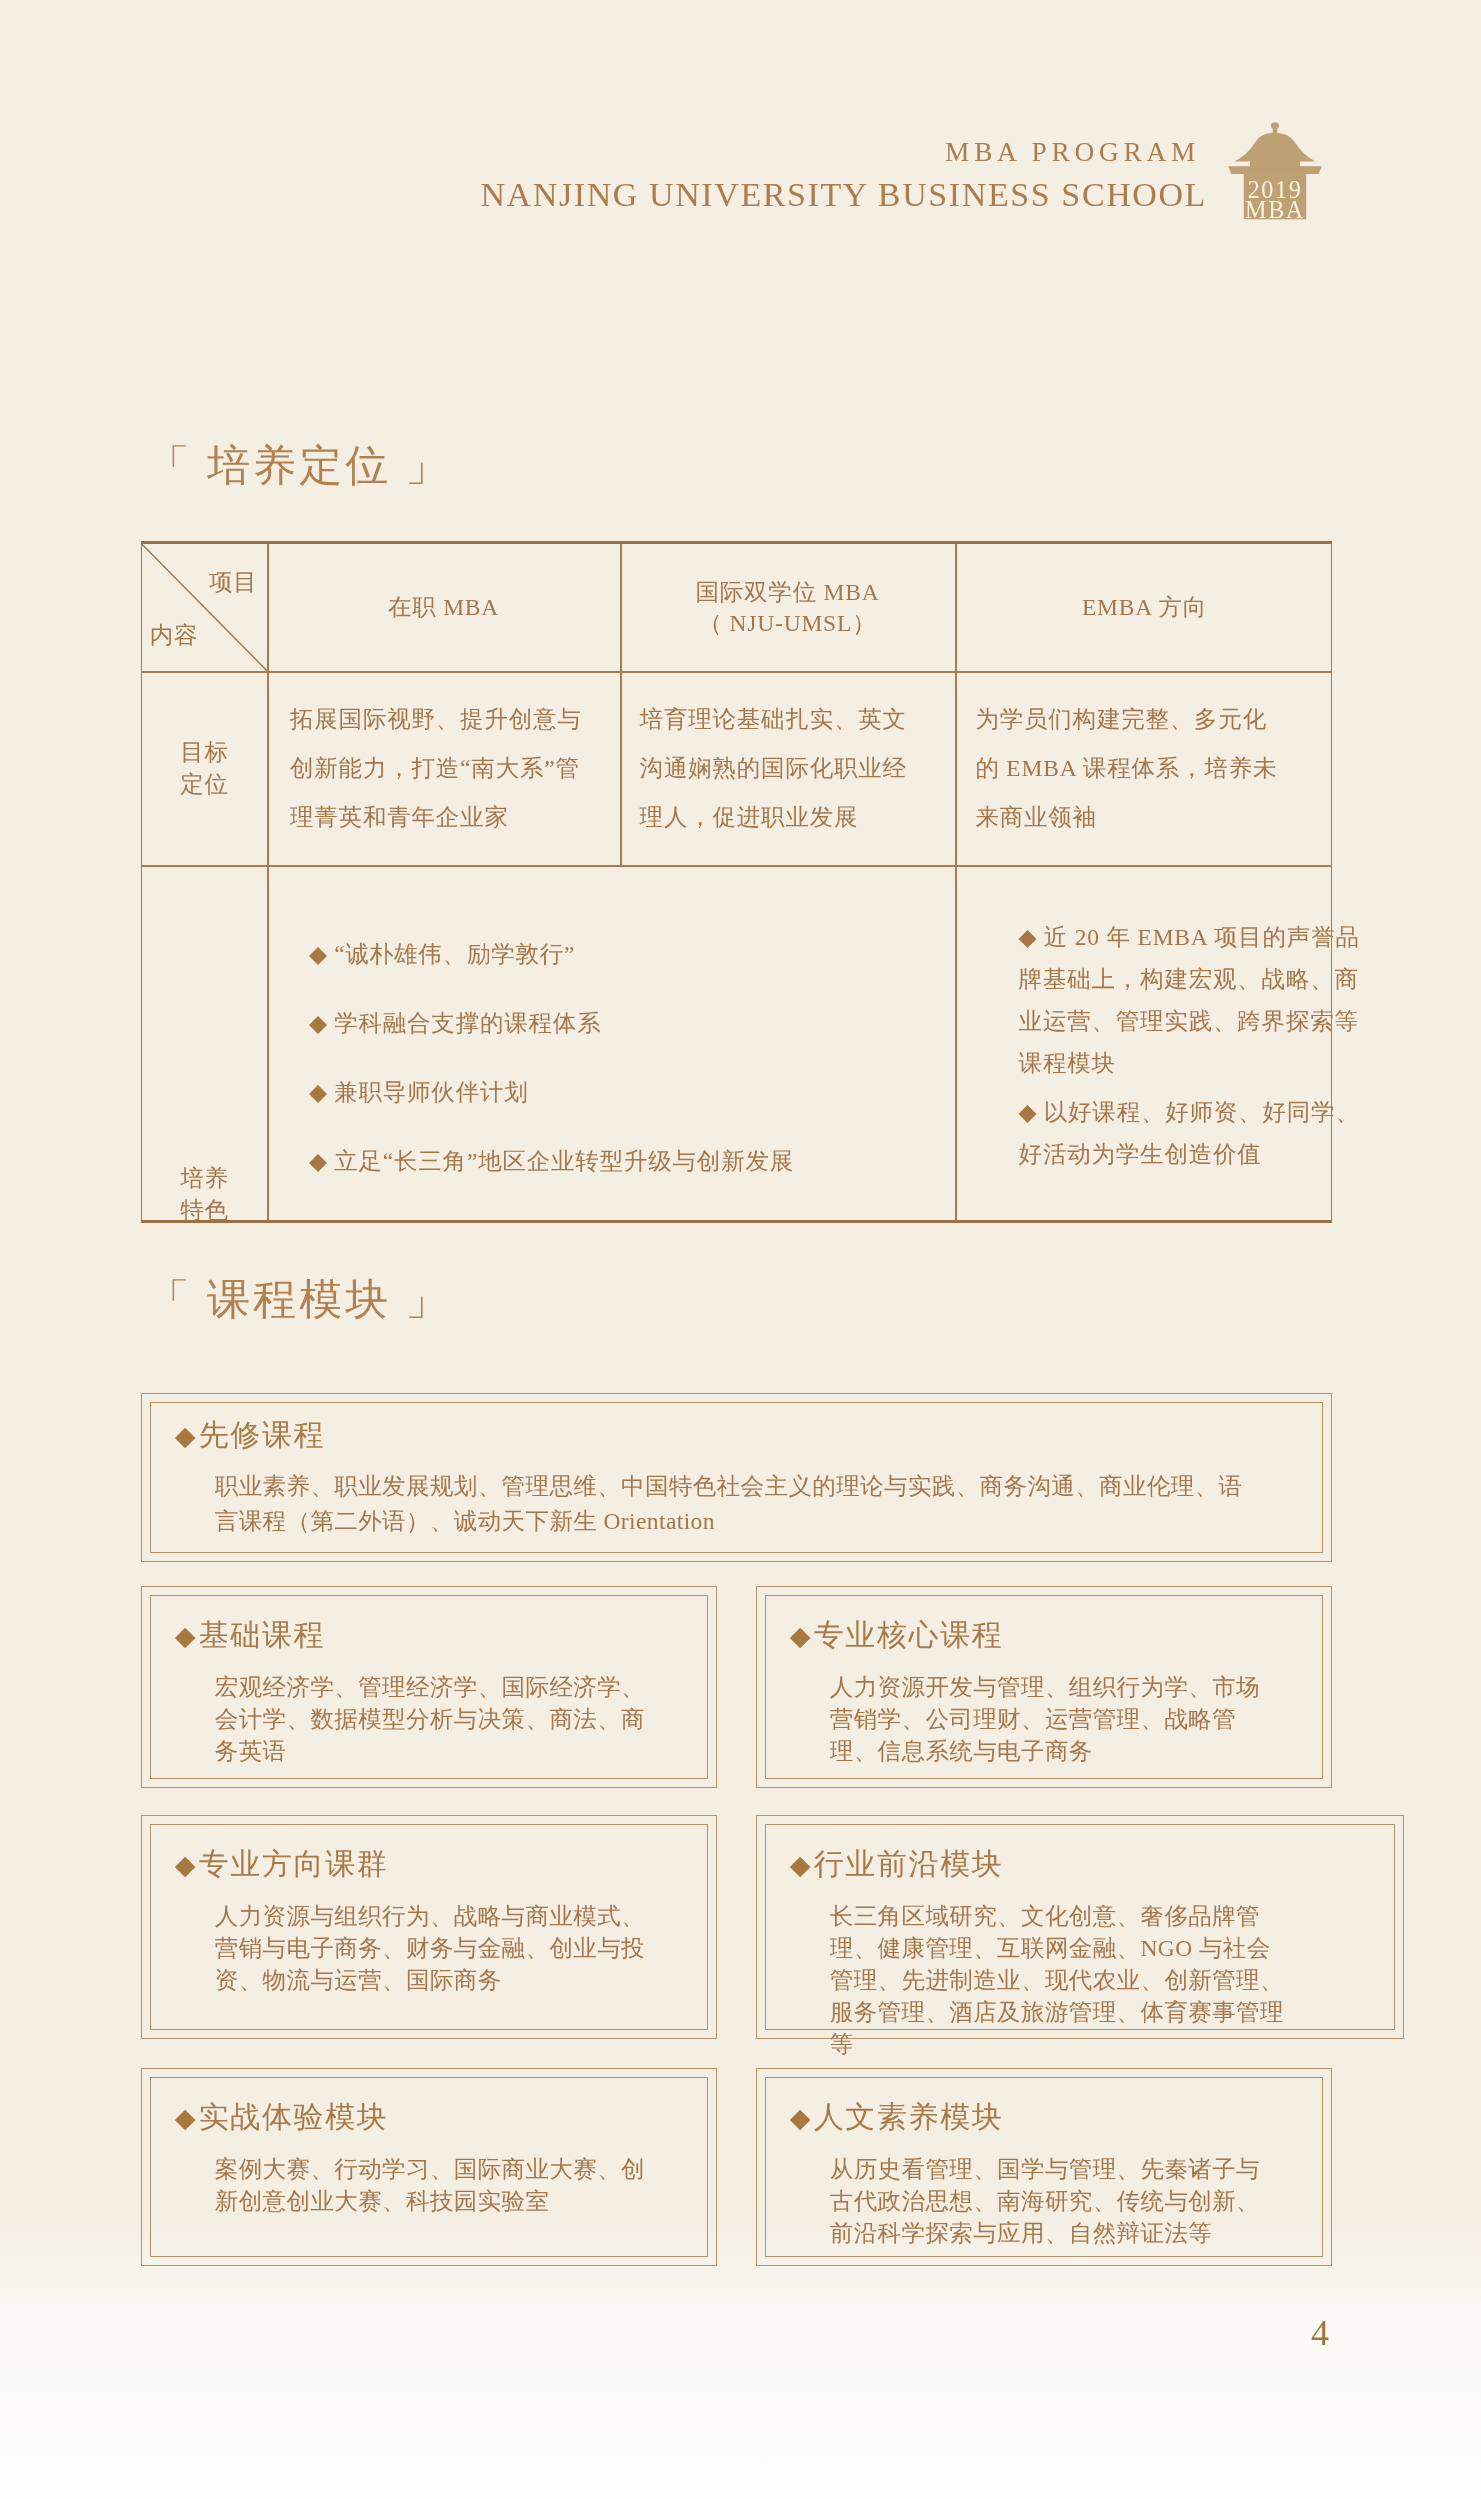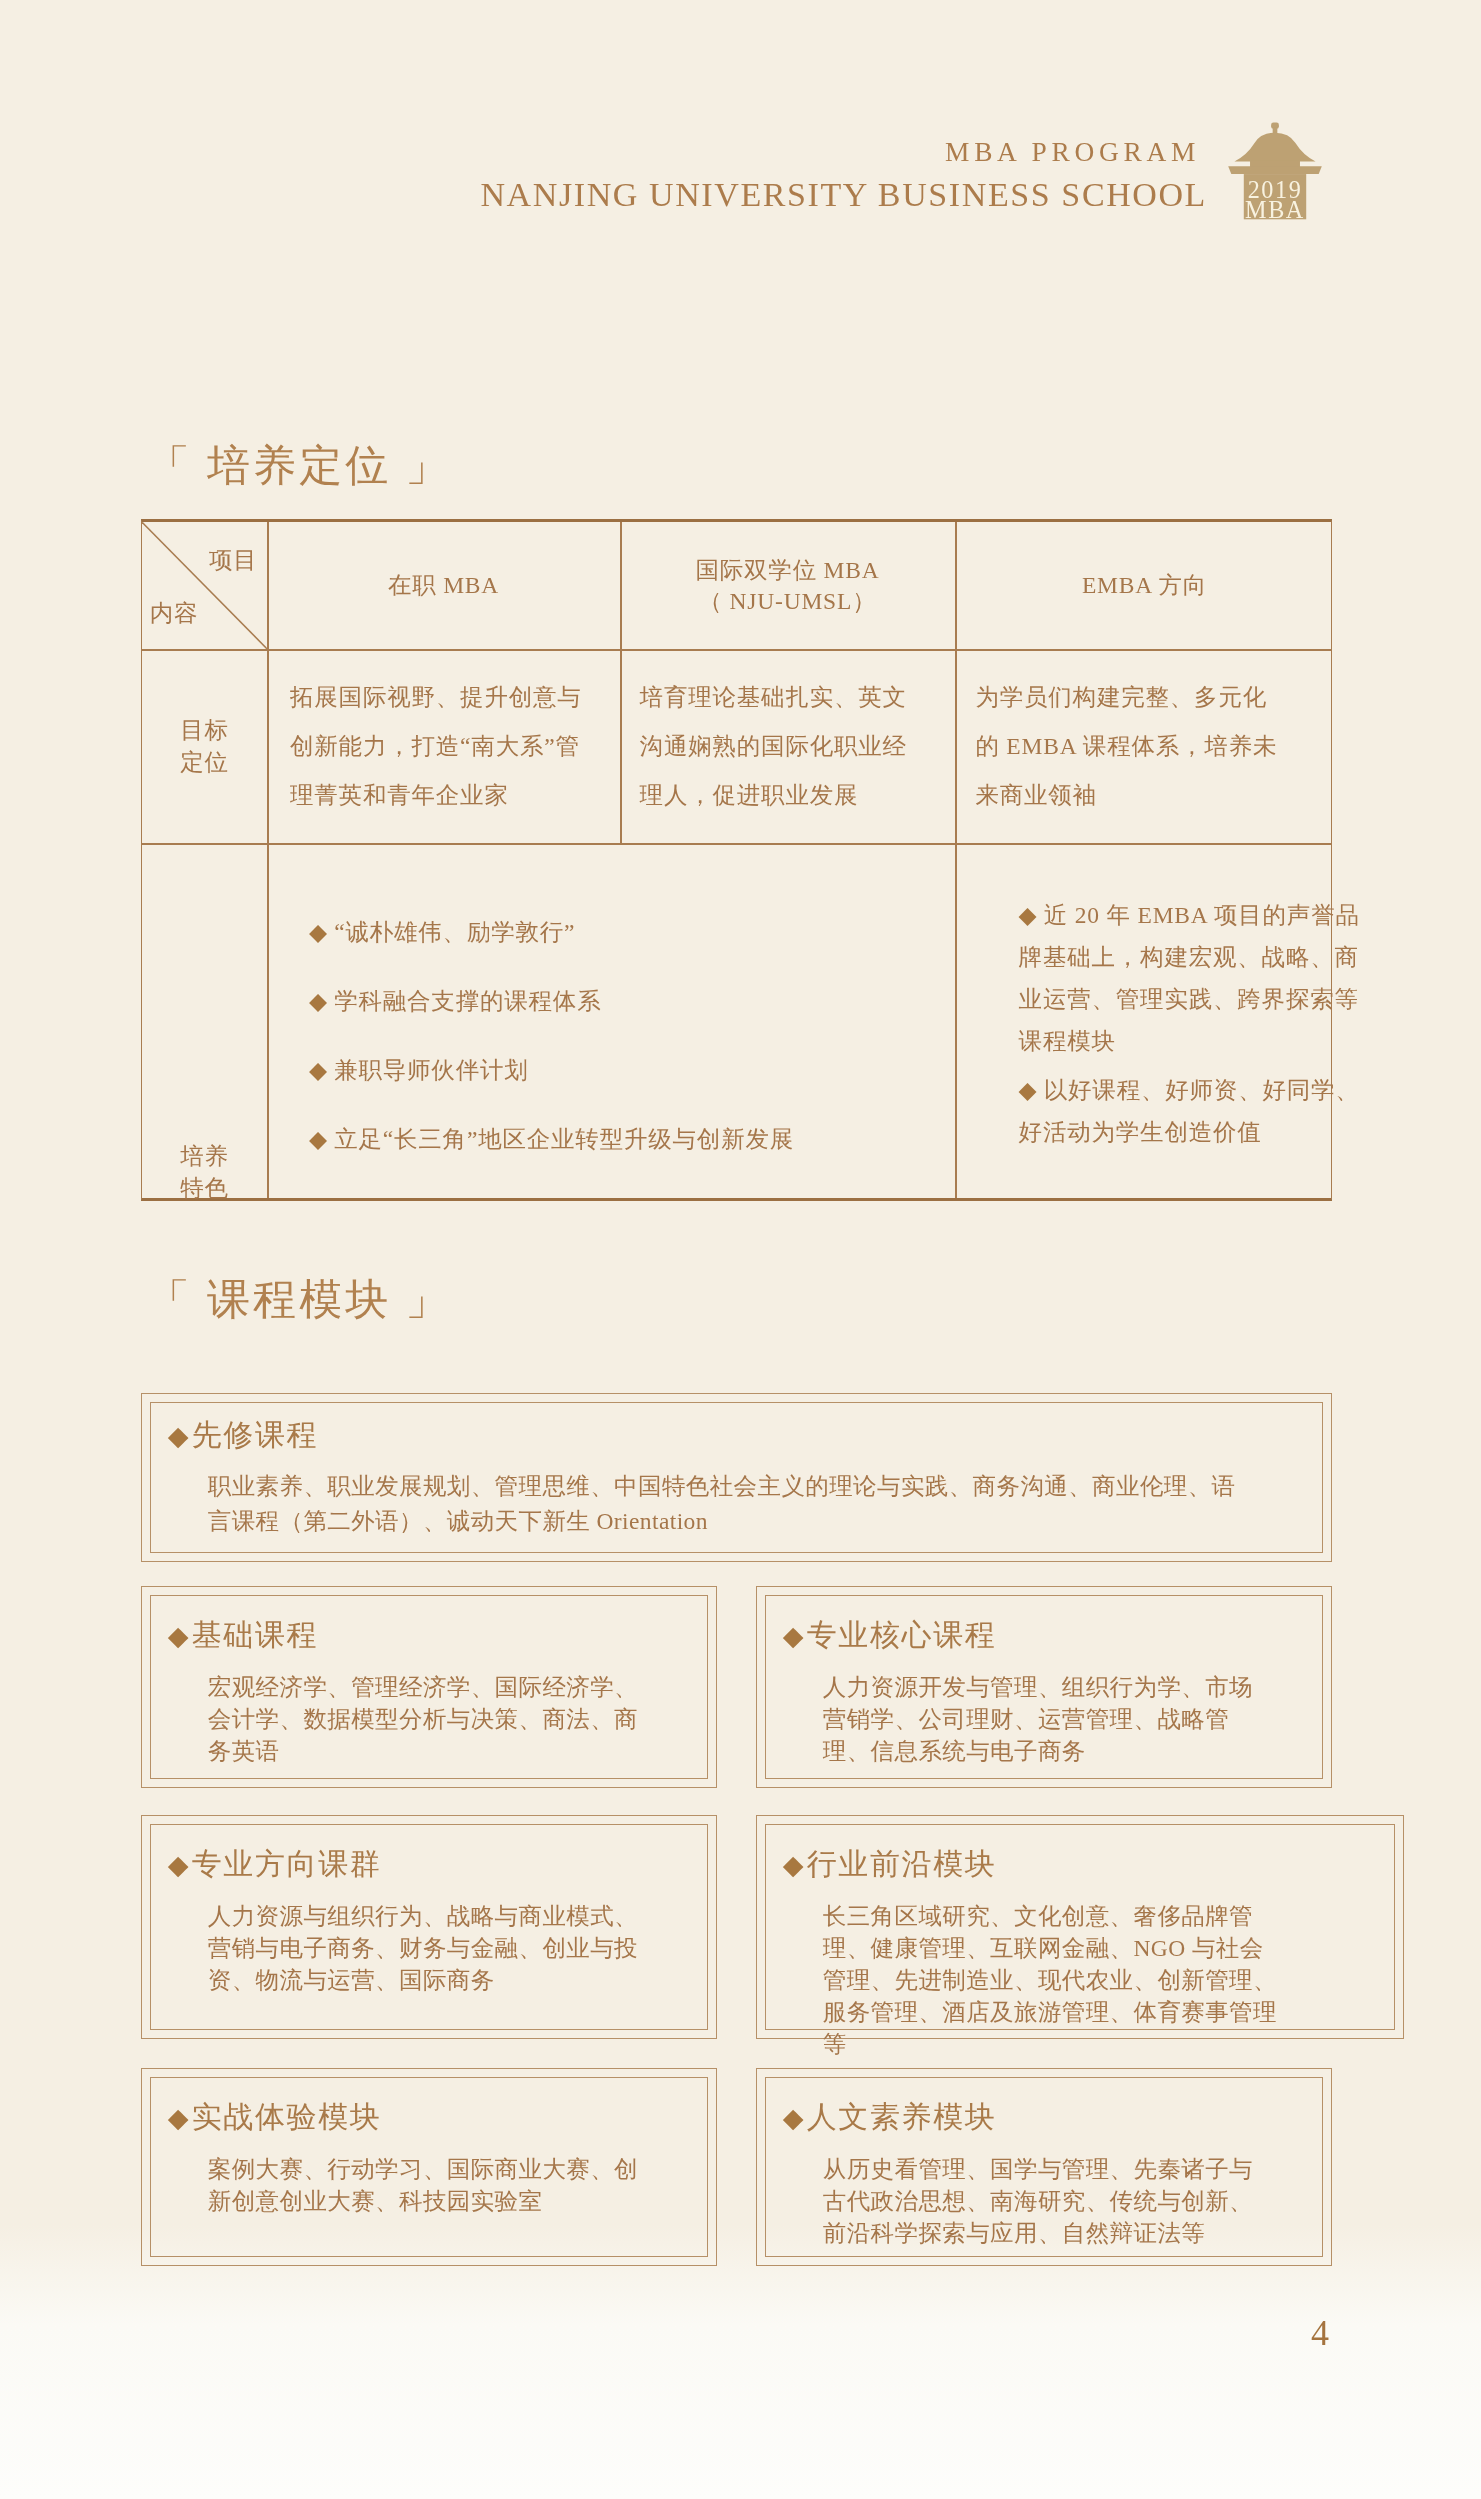--- a/index.html
+++ b/index.html
@@ -37,21 +37,21 @@
   .logo{position:absolute;left:1220px;top:121px;width:110px;height:103px;}
   
   .sec-title{
     position:absolute;left:147px;
     font-size:43px;font-weight:400;letter-spacing:3.1px;color:#b1814f;
   }
   .sec-title.t1{top:437px;}
   .sec-title.t2{top:1271px;}
   
   .ptable{
-    position:absolute;left:141px;top:519px;width:1191px;height:682px;
+    position:absolute;left:141px;top:541px;width:1191px;height:682px;
     border-left:1.6px solid var(--line);
     border-right:1.6px solid var(--line);
     border-top:3.1px solid var(--line-heavy);
     border-bottom:3.1px solid var(--line-heavy);
     font-size:23.5px;letter-spacing:0.8px;
   }
   .vline{position:absolute;width:1.6px;background:var(--line);}
   .hline{position:absolute;height:1.6px;background:var(--line);left:0;width:100%;}
   .v1{left:125px;top:0;height:100%;}
   .v2{left:478px;top:0;height:321px;}
@@ -80,21 +80,21 @@
   .cell.c4{left:813px;width:379px;padding-left:20.4px;}
   .cell.c4 p{width:315px;}
   .merged{position:absolute;left:167px;top:396px;display:flex;flex-direction:column;gap:41px;}
   .bullet{line-height:28px;white-space:nowrap;}
   .dm{color:#a87840;margin-right:6.3px;}
   .emba-cell{position:absolute;left:813px;top:321px;width:379px;height:361px;
       display:flex;flex-direction:column;justify-content:center;padding-left:19.6px;gap:7.8px;}
   .emba-cell p{width:342px;line-height:42px;margin-left:44px;}
   
   .card{position:absolute;border:1.6px solid var(--card-line);padding:7.8px;}
-  .card-in{width:100%;height:100%;border:0.8px solid var(--card-line);padding-left:17px;}
+  .card-in{width:100%;height:100%;border:0.8px solid var(--card-line);padding-left:24px;}
   .card-title{margin-top:19px;font-size:30px;color:#a97a49;letter-spacing:1.6px;}
   .card-title .dm{font-size:27px;margin-right:1.6px;}
   .card-body{margin-left:40px;margin-top:15.7px;font-size:23.5px;line-height:32px;letter-spacing:0.4px;}
   .cd1{left:141px;top:1393px;width:1191px;height:169px;}
   .cd1 .card-title{margin-top:12.5px;}
   .cd1 .card-body{width:1043px;margin-top:12.5px;line-height:35px;}
   .cd2{left:141px;top:1586px;width:576px;height:202px;}
   .cd2 .card-body{width:437px;}
   .cd3{left:756px;top:1586px;width:576px;height:202px;}
   .cd3 .card-body{width:448px;}

